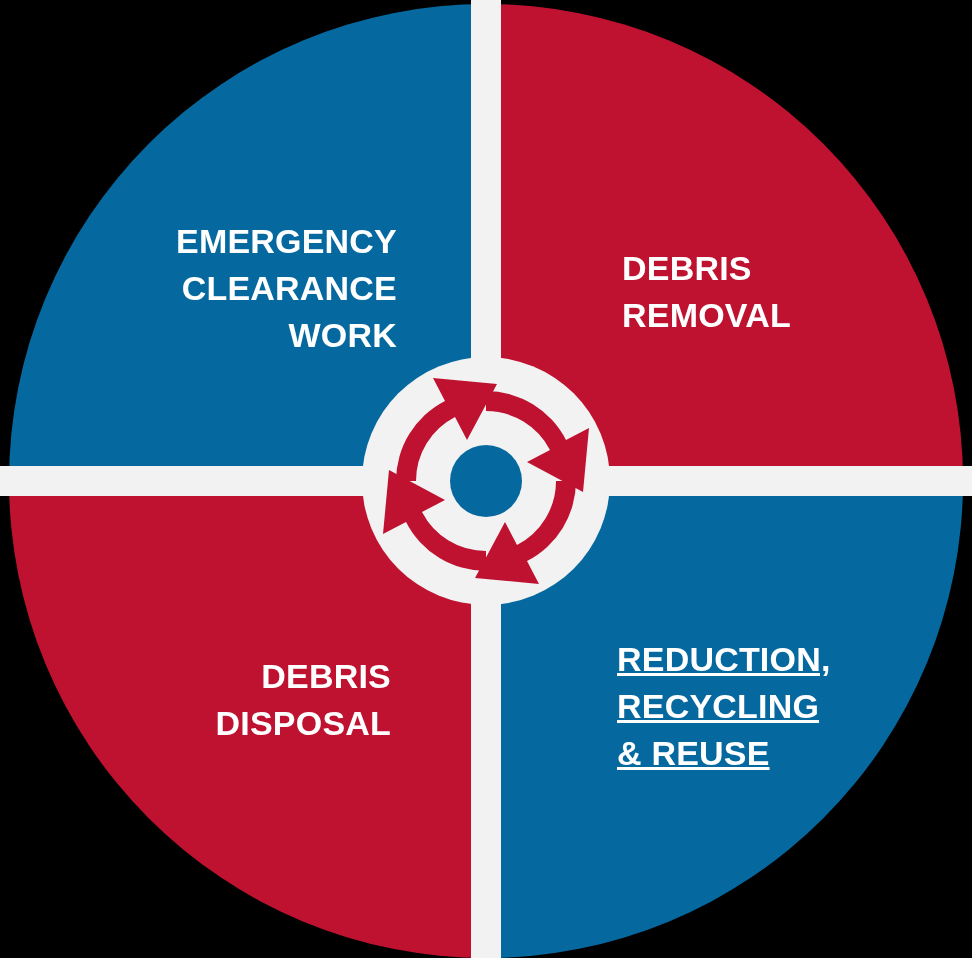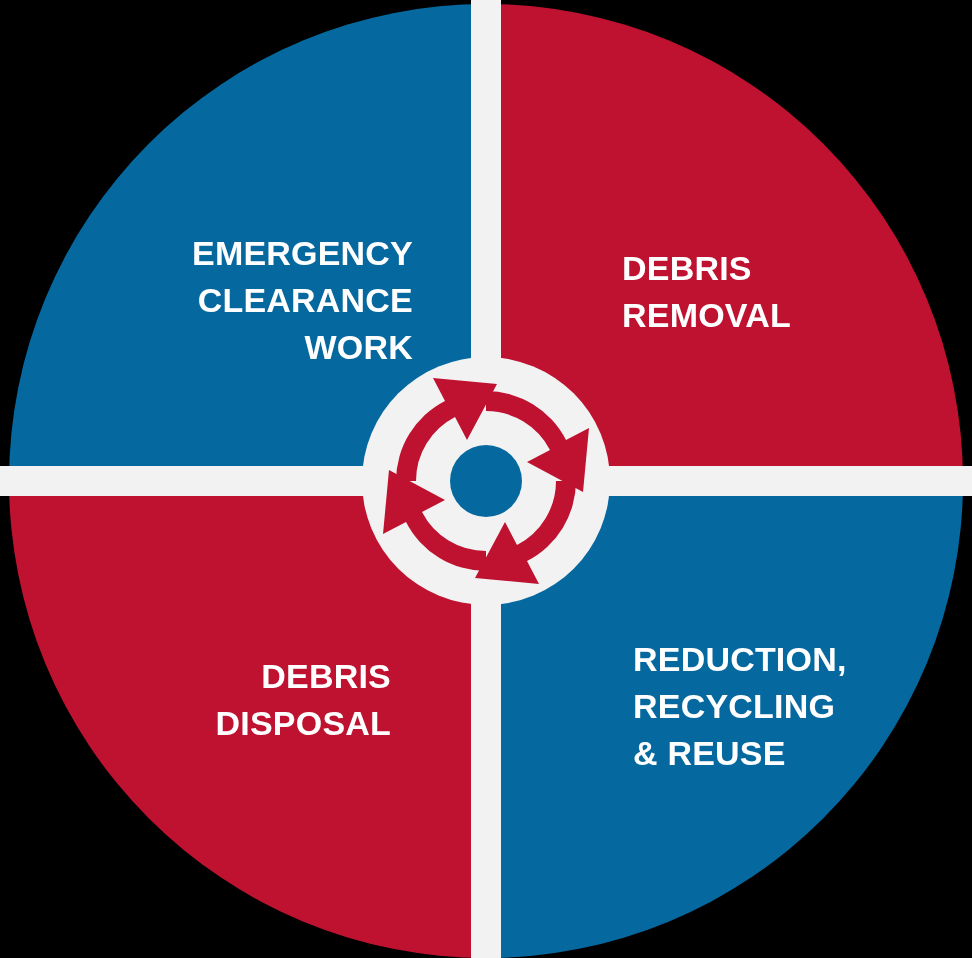--- a/index.html
+++ b/index.html
@@ -36,46 +36,46 @@
     font-family: "Liberation Sans", sans-serif;
     font-weight: bold;
     font-size: 34px;
     line-height: 47px;
     letter-spacing: 0.2px;
     white-space: pre-line;
     pointer-events: none;
   }
 
   #label-emergency-clearance-work {
-    left: 132px;
+    left: 116px;
     top: 218px;
     width: 281px;
     text-align: right;
-    margin-top: 12px;
   }
 
   #label-debris-removal {
     left: 622px;
     top: 245px;
     width: 300px;
     text-align: left;
   }
 
   #label-debris-disposal {
     left: 110px;
     top: 653px;
     width: 281px;
     text-align: right;
   }
 
   #label-reduction-recycling-reuse {
-    left: 633px;
+    left: 617px;
     top: 636px;
     width: 320px;
     text-align: left;
+    text-decoration: underline;
   }
 </style>
 </head>
 <body>
 
 <div id="diagram-root">
 
   <svg id="wheel-svg" viewBox="0 0 972 958">
     <defs>
 

